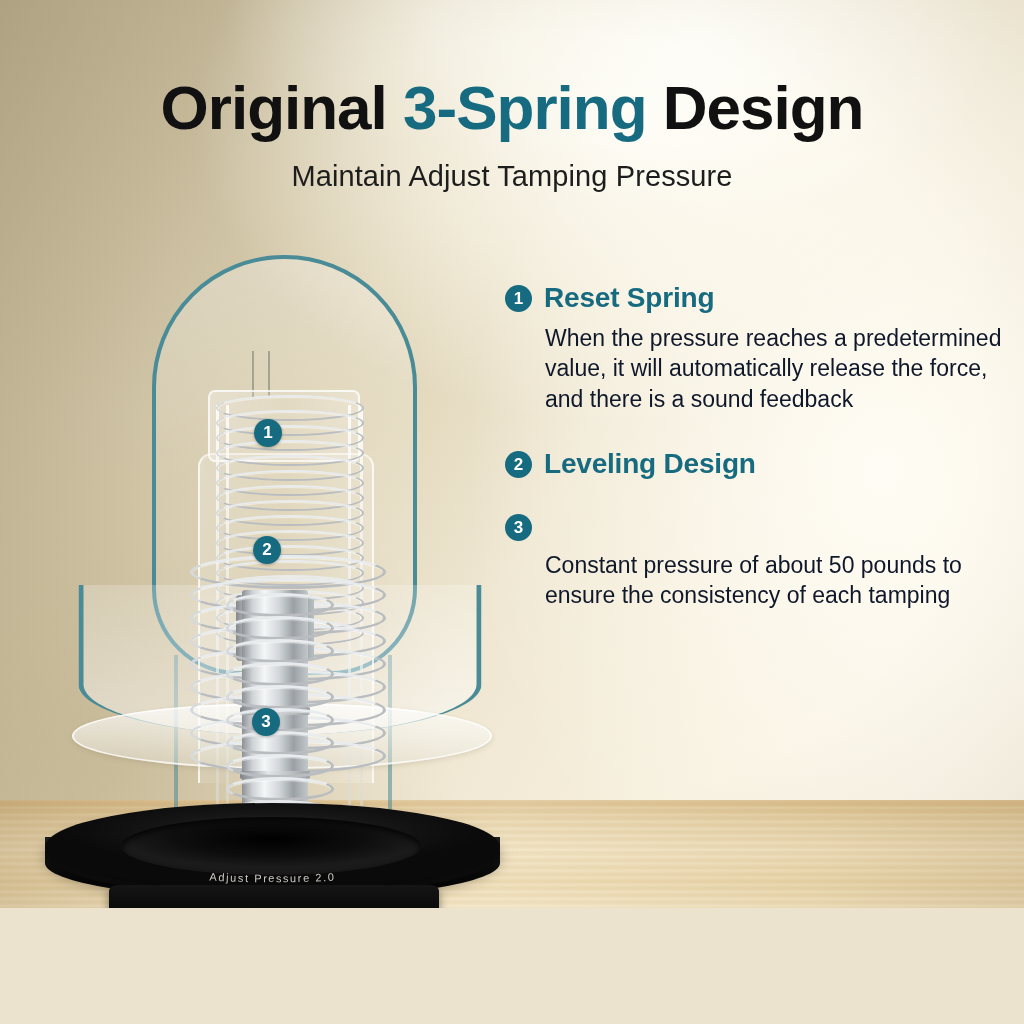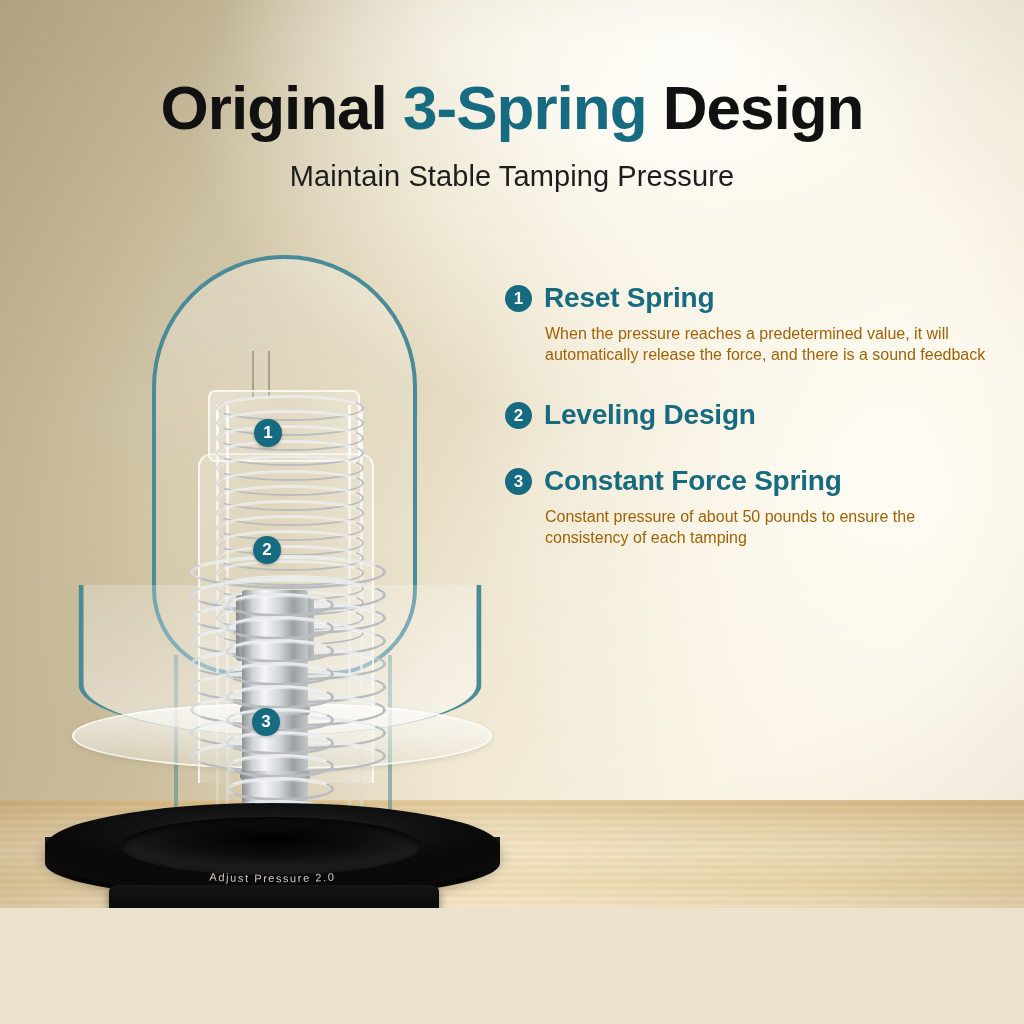--- a/index.html
+++ b/index.html
@@ -89,21 +89,21 @@
   .badge {
     flex:0 0 auto;
     width:27px; height:27px; border-radius:50%;
     background:#176B81; color:#ffffff;
     font-size:17px; font-weight:bold;
     display:flex; align-items:center; justify-content:center;
     line-height:1;
   }
   .feat-body {
     margin-top:9px; margin-left:40px;
-    font-size:16px; line-height:1.32; color:#a16207; max-width:470px;
+    font-size:23px; line-height:1.32; color:#0f172a; max-width:470px;
   }
   .f1 .feat-body { max-width:478px; }
   .f2 .feat-body { max-width:440px; }
   .f3 .feat-body { max-width:445px; }
 
   
   .product { position:absolute; left:30px; top:255px; width:480px; height:710px; }
 
   
   .handle-dome {
@@ -250,21 +250,21 @@
 <div class="poster">
 
   <div class="wall"></div>
   <div class="wall-shine"></div>
   <div class="wall-vignette"></div>
   <div class="table-top"></div>
   <div class="table-edge"></div>
   <div class="table-shadow"></div>
 
   <div class="title"><span>Original </span><span class="accent">3-Spring</span><span> Design</span></div>
-  <div class="subtitle">Maintain Stable Tamping Pressure</div>
+  <div class="subtitle">Maintain Adjust Tamping Pressure</div>
 
   <div class="product">
 
     <div class="handle-dome"></div>
 
     <div class="rod rod-a"></div>
     <div class="rod rod-b"></div>
 
     <div class="glass-collar"></div>
     <div class="glass-tube"></div>
@@ -369,19 +369,18 @@
     <div class="feature f2">
       <div class="feat-head">
         <span class="badge">2</span>
         <span>Leveling Design</span>
       </div>
     </div>
 
     <div class="feature f3">
       <div class="feat-head">
         <span class="badge">3</span>
-        <span>Constant Force Spring</span>
       </div>
       <div class="feat-body">Constant pressure of about 50 pounds to ensure the consistency of each tamping</div>
     </div>
 
   </div>
 </div>
 
 </body></html>

